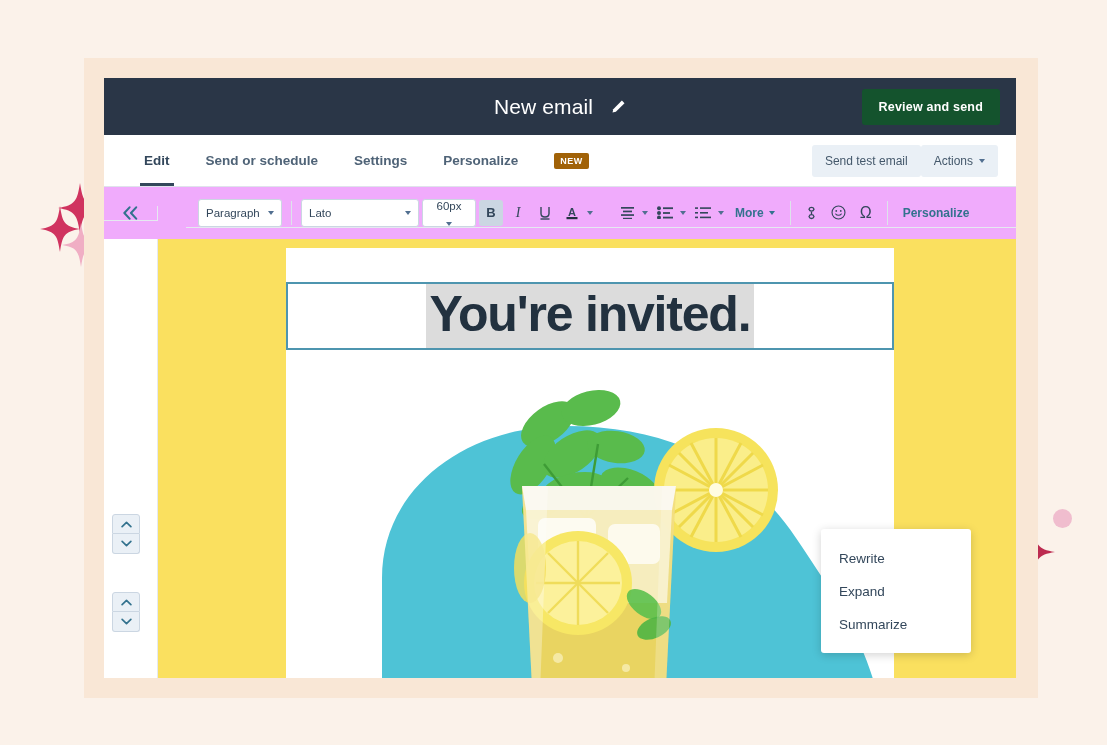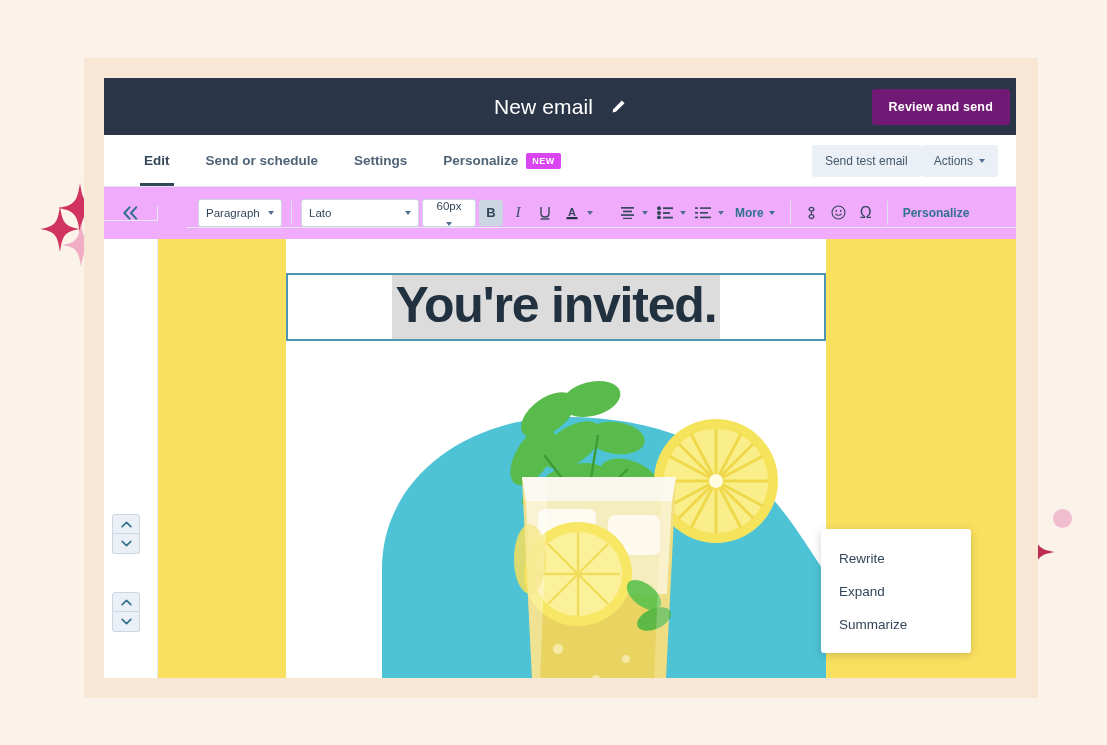--- a/index.html
+++ b/index.html
@@ -42,22 +42,22 @@
   #topbar .title-wrap {
     position: absolute; left: 0; right: 0;
     display: flex; align-items: center; justify-content: center;
     gap: 18px; pointer-events: none;
   }
   #topbar .title {
     color: #fff; font-size: 21px; font-weight: 400; letter-spacing: .1px;
   }
   .pencil-icon { color: #fff; pointer-events: auto; cursor: pointer; display:flex; }
   #review-btn {
-    position: absolute; right: 6px;
-    background: #701a75; color: #fff;
+    position: absolute; right: 16px;
+    background: #14532d; color: #fff;
     font-size: 12.5px; font-weight: 700;
     border: none; border-radius: 3px;
     padding: 11px 17px; cursor: pointer;
     letter-spacing: .2px;
   }
 
   
   #tabbar {
     height: 52px; flex: 0 0 52px;
     border-bottom: 1px solid #DFE3EB;
@@ -70,22 +70,22 @@
     padding: 0 18px; font-size: 13.5px; font-weight: 700;
     color: #4F6377; cursor: pointer; position: relative;
     white-space: nowrap;
   }
   .tab.active { color: #33475B; }
   .tab.active::after {
     content: ""; position: absolute; left: 14px; right: 14px; bottom: 0;
     height: 3px; background: #33475B;
   }
   .badge-new {
-    background: #d946ef; color: #fff; font-size: 9px; font-weight: 700;
-    border-radius: 2px; padding: 3px 6px; letter-spacing: .5px;
+    background: #a16207; color: #fff; font-size: 9px; font-weight: 700;
+    border-radius: 2px; padding: 3px 6px; letter-spacing: .5px; margin-left: 28px;
   }
   .tabbar-right {
     position: absolute; right: 18px; display: flex; align-items: center;
   }
   .btn-secondary {
     background: #EAF0F6; color: #44586B; border: none; border-radius: 3px;
     font-size: 12px; font-weight: 400; padding: 9px 13px; cursor: pointer;
     display: flex; align-items: center; gap: 6px; white-space: nowrap;
   }
 
@@ -153,21 +153,21 @@
   .spinner div {
     height: 20px; border: 1px solid #CBD6E2; background: #EAF0F6;
     display: flex; align-items: center; justify-content: center;
     color: #33728E; cursor: pointer;
   }
   .spinner div:first-child { border-radius: 3px 3px 0 0; }
   .spinner div:last-child { border-radius: 0 0 3px 3px; border-top: none; }
 
   #canvas { flex: 1; background: #FAE05F; position: relative; overflow: hidden; }
   #email-col {
-    position: absolute; left: 128px; top: 0; width: 540px; bottom: 0;
+    position: absolute; left: 128px; top: 9px; width: 608px; bottom: 0;
     background: #fff;
   }
   
   #headline-box {
     position: absolute; left: 0px; top: 34px; right: 0px;
     height: 68px;
     border: 2px solid #4E95AF;
     display: flex; align-items: center; justify-content: center;
     background: #fff;
   }

